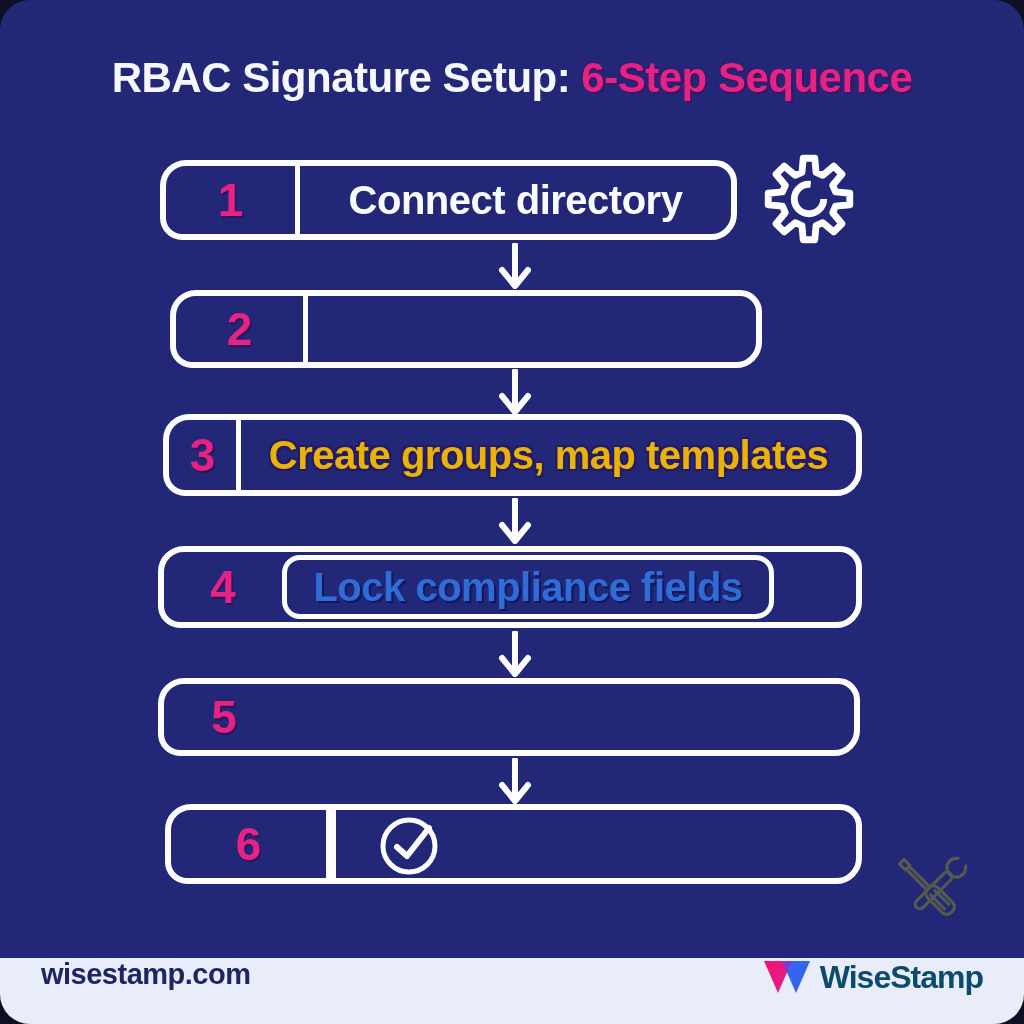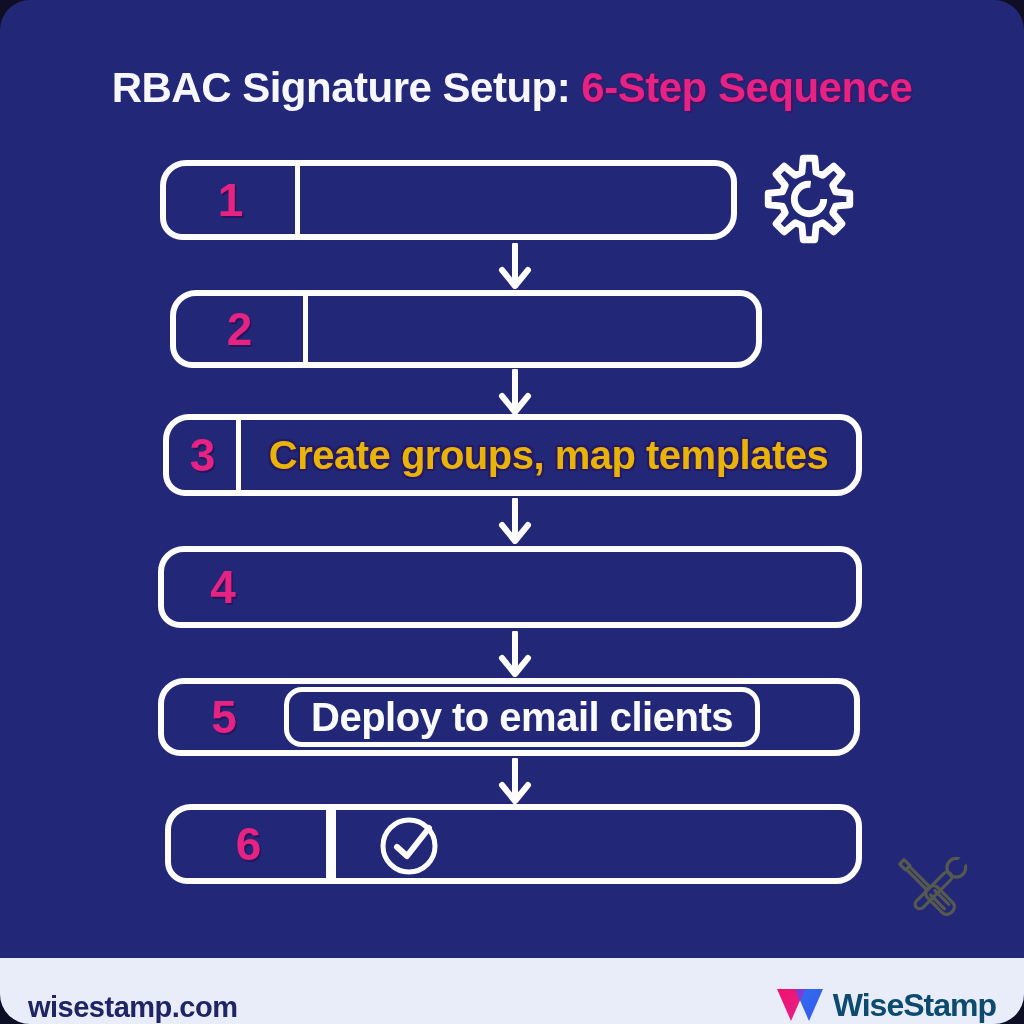--- a/index.html
+++ b/index.html
@@ -2,21 +2,21 @@
 <html><head>
 <meta charset="utf-8">
 <style>
   html,body{margin:0;padding:0;background:#0e0e24;}
   *{box-sizing:border-box;}
   body{width:1024px;height:1024px;font-family:"Liberation Sans",sans-serif;}
   #card{position:absolute;left:0;top:0;width:1024px;height:1024px;border-radius:30px;
         overflow:hidden;background:#232778;}
   
   #title{position:absolute;top:54px;left:0;width:100%;text-align:center;
-         font-size:42px;font-weight:800;letter-spacing:-0.5px;color:#f6f7ff;white-space:nowrap;margin-top:10px;}
+         font-size:42px;font-weight:800;letter-spacing:-0.5px;color:#f6f7ff;white-space:nowrap;}
   #title .accent{color:#e62382;text-shadow:2px 2px 0 rgba(80,8,90,.55),-1px -1px 0 rgba(80,8,90,.35);}
   
   .step{position:absolute;display:flex;align-items:stretch;border:6px solid #fdfdfd;
         border-radius:26px 22px 26px 22px;}
   .numcell{display:flex;align-items:center;justify-content:center;
            font-size:46px;font-weight:800;color:#e62382;
            text-shadow:1.5px 1.5px 0 rgba(40,8,70,.55);}
   .divr{border-right:5px solid #fdfdfd;}
   .labelcell{flex:1;display:flex;align-items:center;justify-content:center;
              font-weight:800;font-size:40px;letter-spacing:-0.5px;white-space:nowrap;}
@@ -44,36 +44,37 @@
   #step4 .spacer{width:82px;}
   #step5 .spacer{width:94px;}
   #step6 .endcell{width:150px;}
   .arrow{position:absolute;left:497px;width:36px;height:46px;}
   #arrow1{top:243px;} #arrow2{top:369px;} #arrow3{top:498px;}
   #arrow4{top:631px;} #arrow5{top:758px;}
   #gear{position:absolute;left:760px;top:150px;width:98px;height:98px;}
   #tools{position:absolute;left:880px;top:840px;width:104px;height:104px;opacity:.9;}
   
   #footer{position:absolute;left:0;bottom:0;width:100%;height:66px;background:#e9edfa;
-          display:flex;align-items:flex-end;justify-content:space-between;padding:0 28px;}
+          display:flex;align-items:flex-start;justify-content:space-between;padding:0 41px;}
   #website{font-size:29px;font-weight:700;color:#1e2464;letter-spacing:-0.5px;}
   #brand{display:flex;align-items:center;gap:9px;}
   #brand-text{font-size:32px;font-weight:800;color:#0c4a6e;letter-spacing:-1px;}
 </style>
 </head>
 <body>
 
 <div id="card">
 
   <div id="title"><span>RBAC Signature Setup:</span>
     <span class="accent">6-Step Sequence</span>
   </div>
 
   <div id="step1" class="step">
     <div class="numcell divr">1</div>
+    <div class="labelcell t-white">Connect directory</div>
   </div>
   <svg id="gear" viewBox="0 0 100 100">
     <path id="gear-path" stroke="#fdfdfd" stroke-width="7" fill="none" stroke-linejoin="round" d="M77.1 42.8 L91.6 44.1 L91.6 55.9 L77.1 57.2 L74.2 64.0 L83.6 75.3 L75.3 83.6 L64.0 74.2 L57.2 77.1 L55.9 91.6 L44.1 91.6 L42.8 77.1 L36.0 74.2 L24.7 83.6 L16.4 75.3 L25.8 64.0 L22.9 57.2 L8.4 55.9 L8.4 44.1 L22.9 42.8 L25.8 36.0 L16.4 24.7 L24.7 16.4 L36.0 25.8 L42.8 22.9 L44.1 8.4 L55.9 8.4 L57.2 22.9 L64.0 25.8 L75.3 16.4 L83.6 24.7 L74.2 36.0 Z"></path>
     <circle cx="50" cy="50" r="15" stroke="#fdfdfd" stroke-width="7" fill="none" stroke-dasharray="72 23"></circle>
   </svg>
 
   <svg id="arrow1" class="arrow" viewBox="0 0 36 46">
     <path d="M18 2 L18 40 M5 27 L18 43 L31 27" stroke="#fdfdfd" stroke-width="6" fill="none" stroke-linecap="round" stroke-linejoin="round"></path>
   </svg>
 
@@ -89,30 +90,30 @@
     <div class="numcell divr">3</div>
     <div class="labelcell t-pink">Create groups, map templates</div>
   </div>
 
   <svg id="arrow3" class="arrow" viewBox="0 0 36 46">
     <path d="M18 2 L18 40 M5 27 L18 43 L31 27" stroke="#fdfdfd" stroke-width="6" fill="none" stroke-linecap="round" stroke-linejoin="round"></path>
   </svg>
 
   <div id="step4" class="step">
     <div class="numcell">4</div>
+    <div class="innerbox t-blue">Lock compliance fields</div>
     <div class="spacer"></div>
   </div>
 
   <svg id="arrow4" class="arrow" viewBox="0 0 36 46">
     <path d="M18 2 L18 40 M5 27 L18 43 L31 27" stroke="#fdfdfd" stroke-width="6" fill="none" stroke-linecap="round" stroke-linejoin="round"></path>
   </svg>
 
   <div id="step5" class="step">
     <div class="numcell">5</div>
-    <div class="innerbox t-white">Deploy to email clients</div>
     <div class="spacer"></div>
   </div>
 
   <svg id="arrow5" class="arrow" viewBox="0 0 36 46">
     <path d="M18 2 L18 40 M5 27 L18 43 L31 27" stroke="#fdfdfd" stroke-width="6" fill="none" stroke-linecap="round" stroke-linejoin="round"></path>
   </svg>
 
   <div id="step6" class="step">
     <div class="numcell divr">6</div>
     <div class="endcell">

